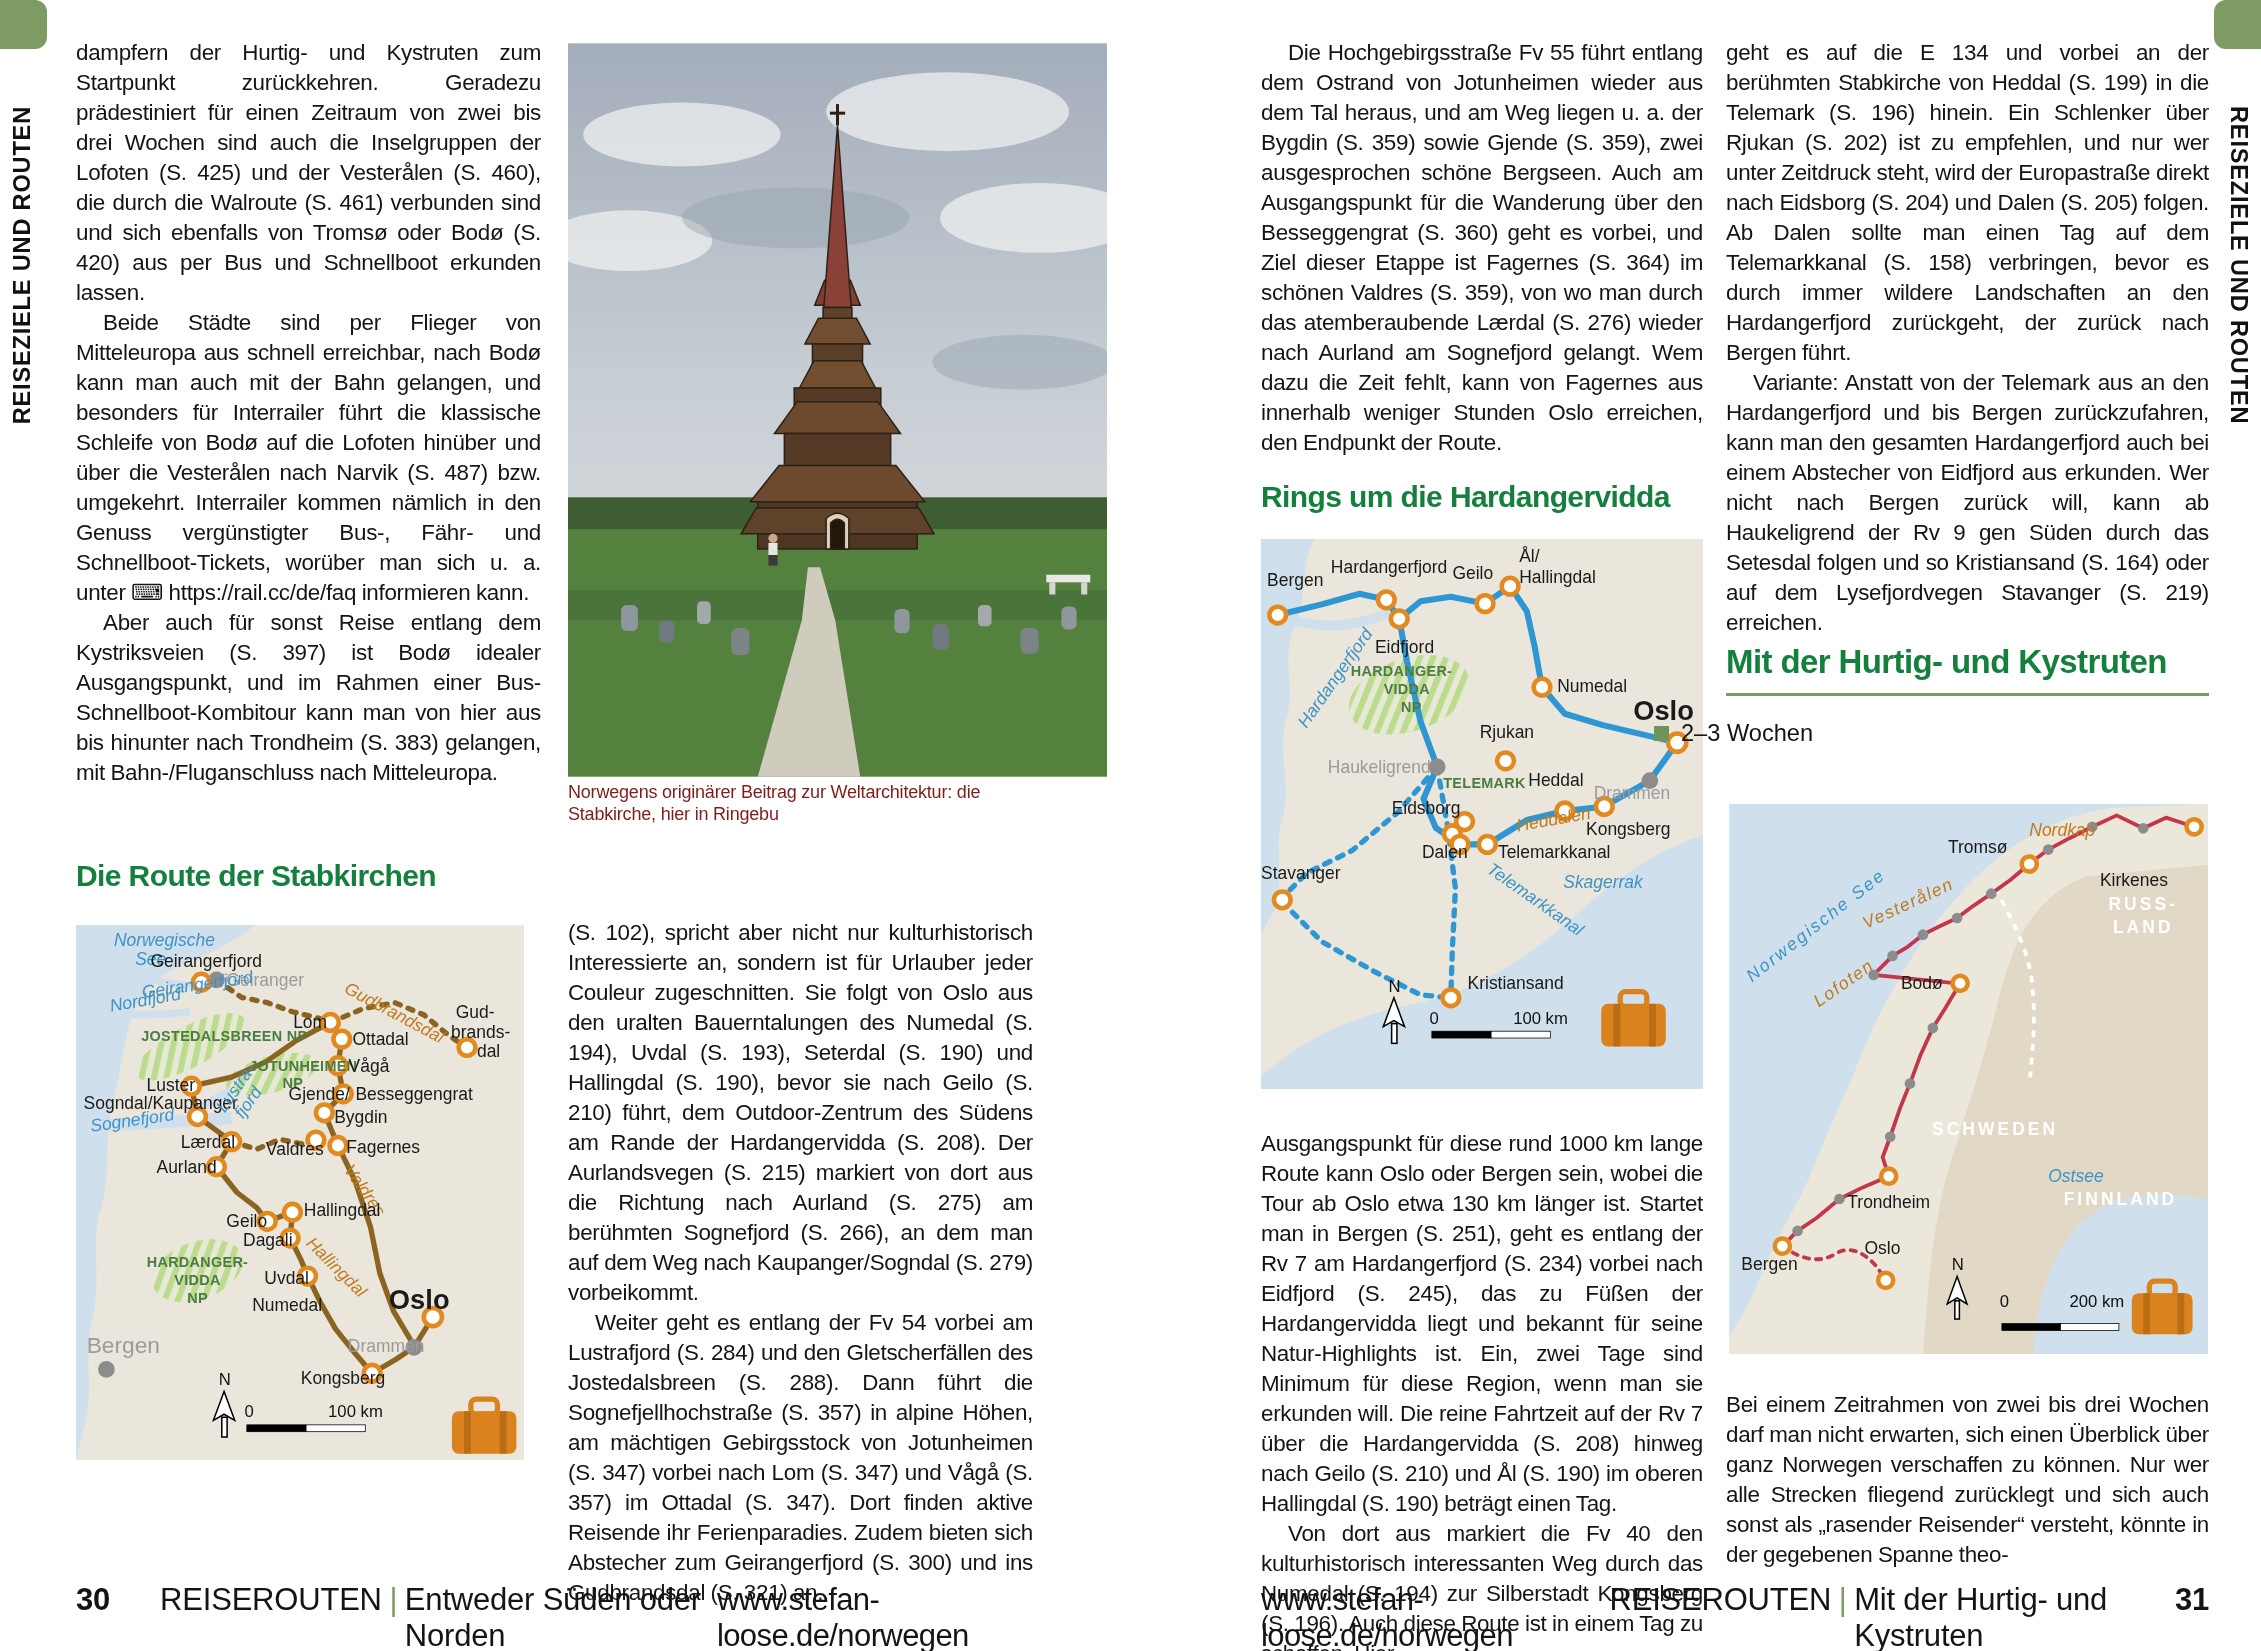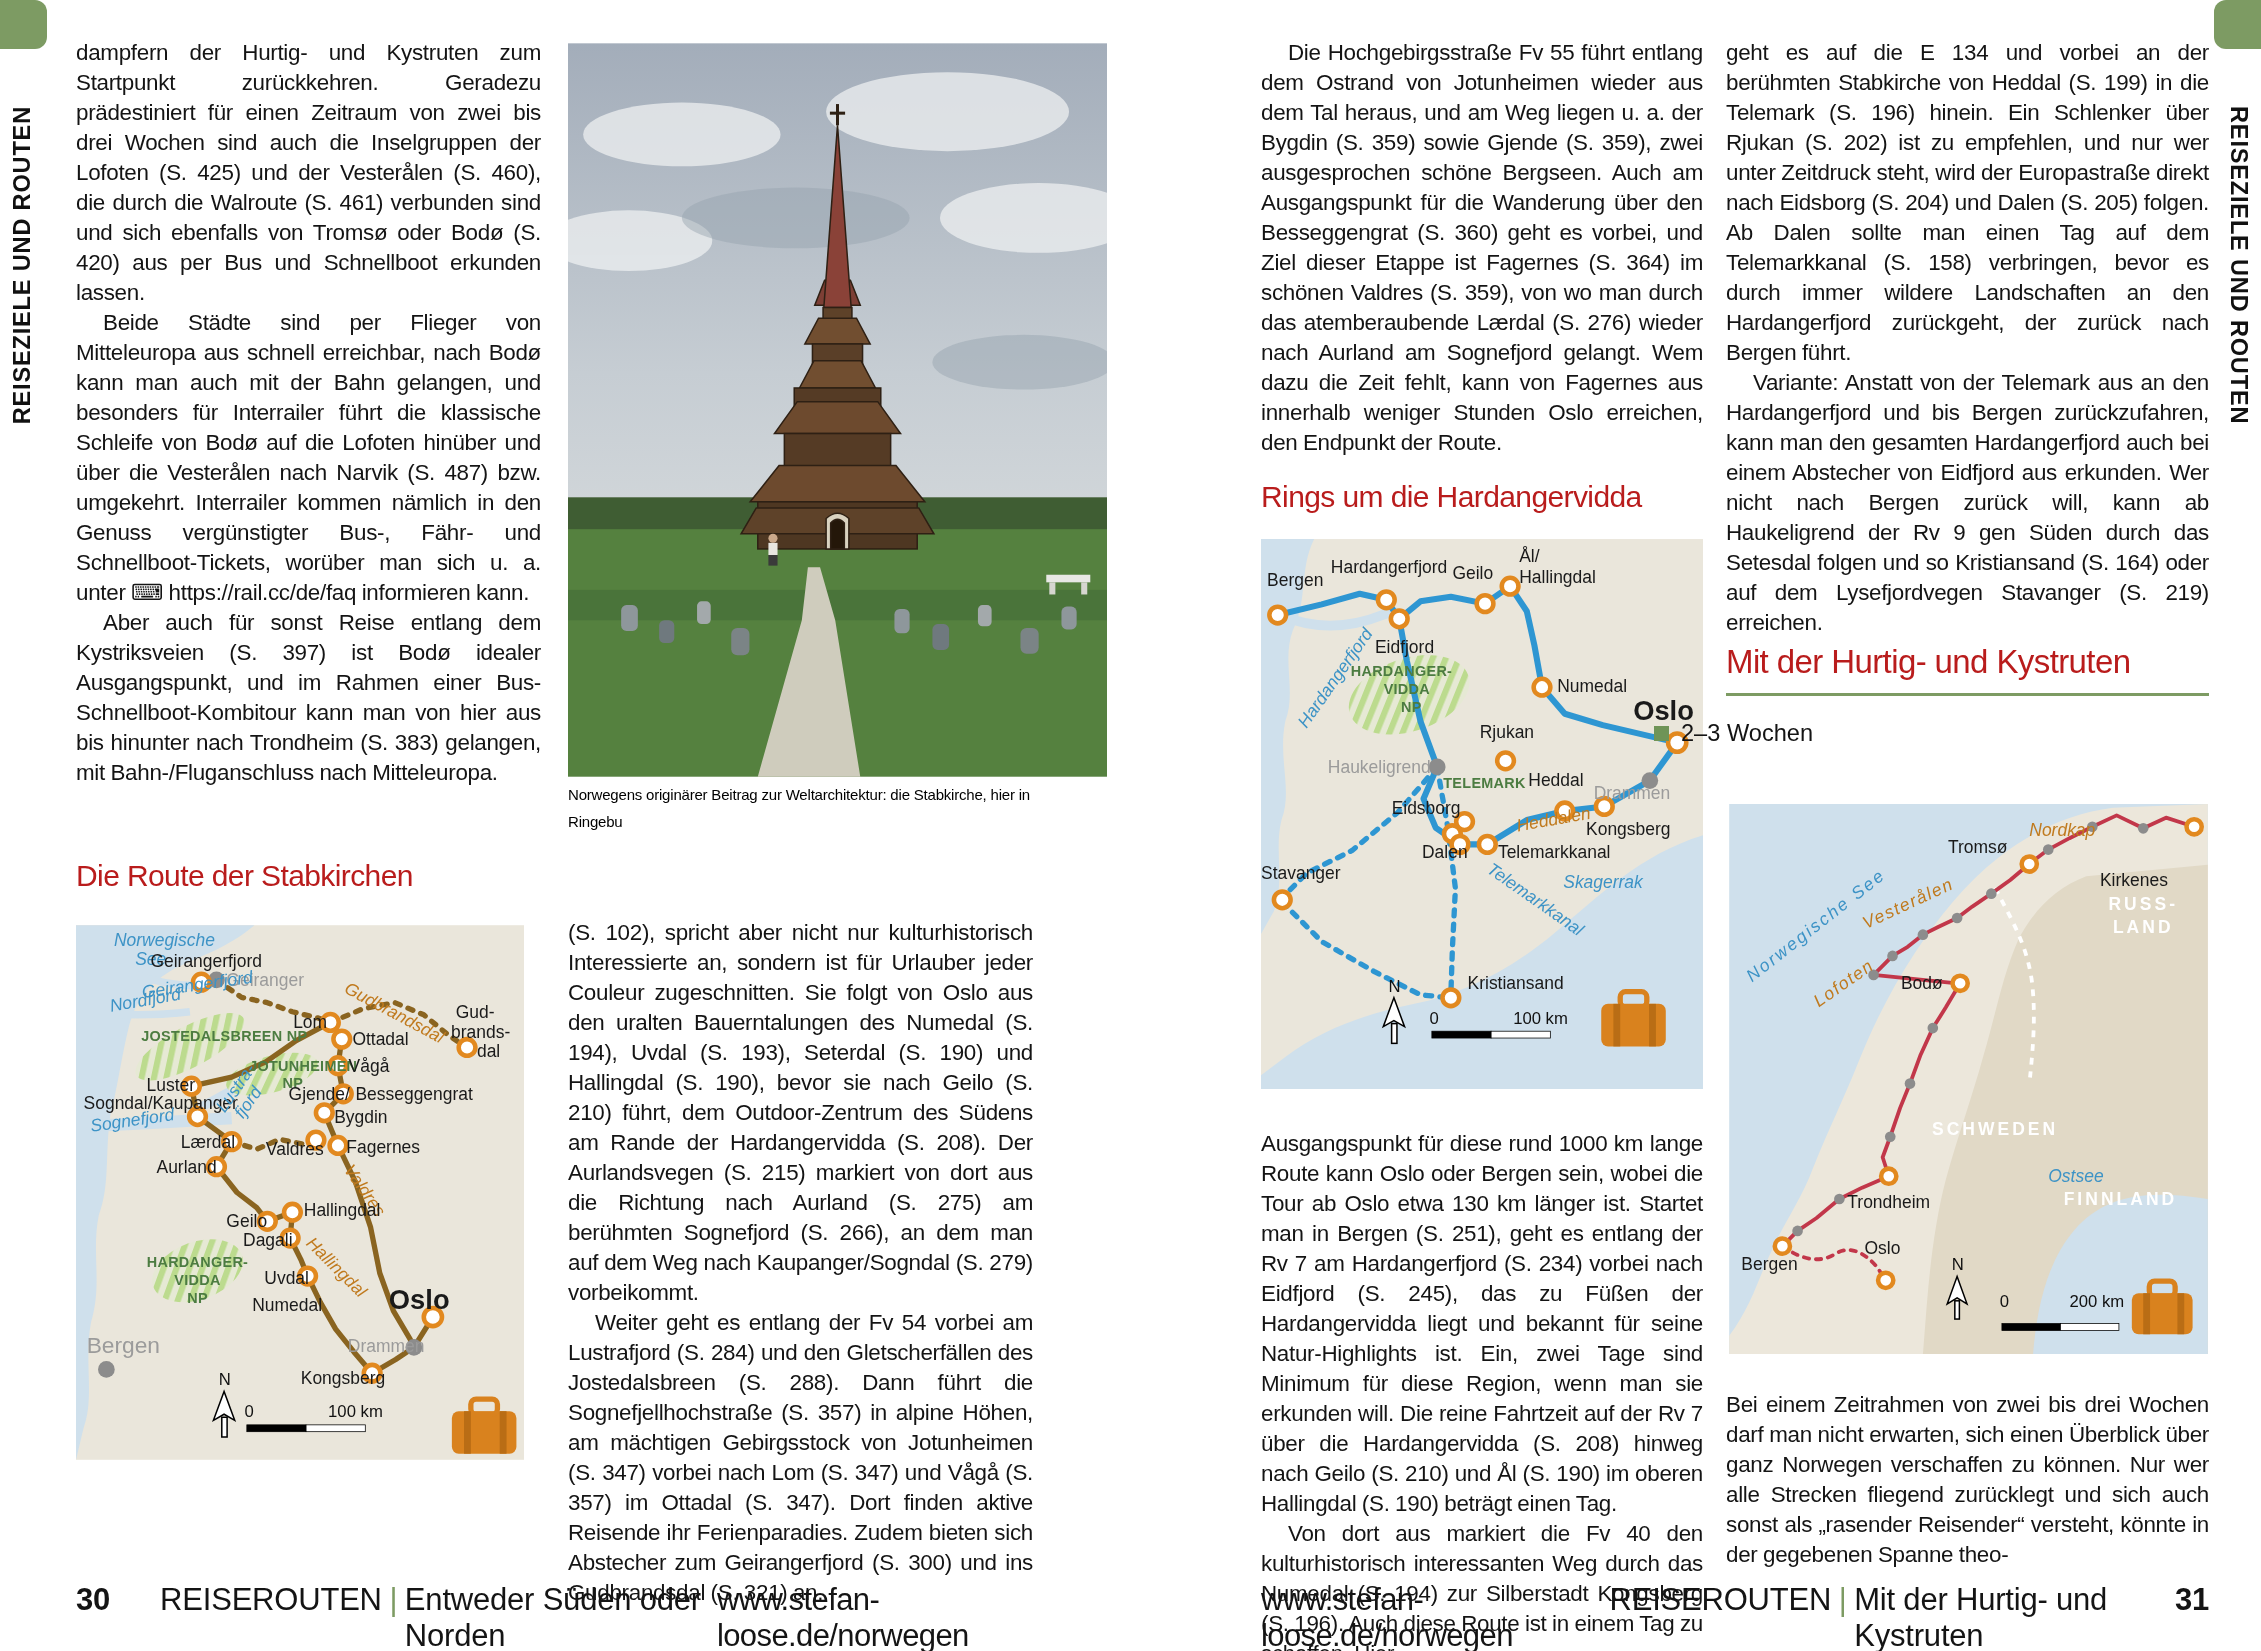--- a/index.html
+++ b/index.html
@@ -14,27 +14,27 @@
   .vlabel.left{left:9px;top:106px;writing-mode:vertical-rl;transform:rotate(180deg);}
   .vlabel.right{right:9px;top:106px;writing-mode:vertical-rl;}
 
   
   .btxt{position:absolute;text-align:justify;font-size:22.4px;line-height:30px;
         letter-spacing:-0.3px;word-spacing:-0.4px;hyphens:auto;}
   .btxt p{margin:0;}
   .btxt p.ind{text-indent:27px;}
   .b{font-weight:normal;}
 
-  .ghead{position:absolute;color:#b91c1c;font-weight:normal;font-size:30px;letter-spacing:-0.6px;}
+  .ghead{position:absolute;color:#15803d;font-weight:bold;font-size:30px;letter-spacing:-0.6px;}
   .ghead.big{font-size:33px;padding-bottom:12px;border-bottom:3px solid #7d9b63;}
 
   .bullet-row{position:absolute;font-size:23.6px;display:flex;align-items:center;gap:12px;}
   .bullet-sq{width:15px;height:15px;background:#6f9457;display:inline-block;}
 
-  .caption{position:absolute;font-size:15px;line-height:27px;letter-spacing:-0.2px;color:#000000;}
+  .caption{position:absolute;font-size:18px;line-height:22px;letter-spacing:-0.2px;color:#7f1d1d;}
 
   
   .footer{position:absolute;top:1582px;font-size:31px;letter-spacing:-0.2px;display:flex;align-items:baseline;}
   .footer .pnum{font-weight:bold;}
   .footer .sep{color:#7d9b63;padding:0 7.6px;font-weight:normal;}
   .footer .url{letter-spacing:-0.6px;}
   #footer-left{left:76px;width:960px;}
   #footer-left .url{margin-left:auto;}
   #footer-left .pnum{margin-right:50px;}
   #footer-right{left:1261px;width:948px;}

